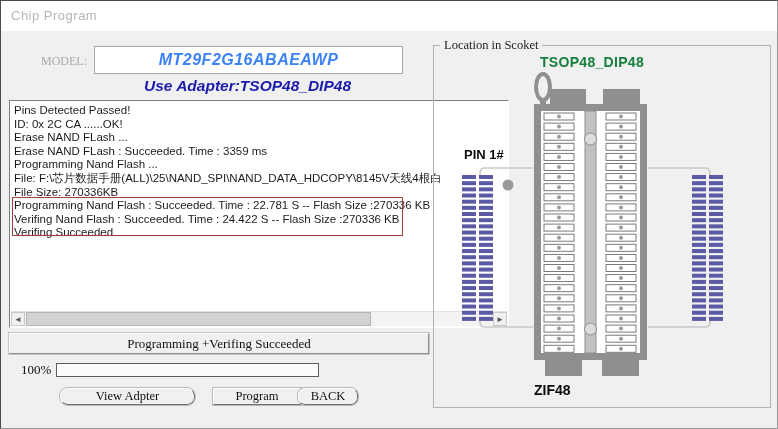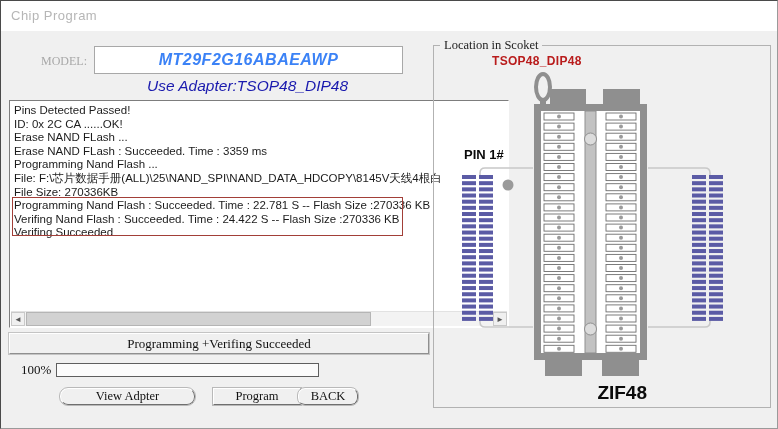--- a/index.html
+++ b/index.html
@@ -8,21 +8,21 @@
     border:1px solid #9a9a9a;border-top-color:#4a4a4a;border-left-color:#4a4a4a;}
   .titlebar{position:absolute;left:0;top:0;width:100%;height:30px;background:#ffffff;}
   .titlebar .title{position:absolute;left:10px;top:7px;font-size:13px;color:#b6b6b6;letter-spacing:.5px;}
 
   
   .model-label{position:absolute;left:40px;top:53px;font-family:"Liberation Serif",serif;font-size:12px;color:#a8a8a8;}
   .model-box{position:absolute;left:93px;top:45px;width:307px;height:26px;background:#fff;border:1px solid #a8a8a8;
     display:flex;align-items:center;justify-content:center;}
   .model-box span{font-size:16px;font-weight:700;font-style:italic;color:#3b82f6;letter-spacing:.5px;}
   .adapter-line{position:absolute;left:93px;top:76px;width:307px;text-align:center;
-    font-size:15.5px;font-weight:400;font-style:italic;color:#1a1aae;}
+    font-size:15.5px;font-weight:700;font-style:italic;color:#1a1aae;}
 
   .logbox{position:absolute;left:8px;top:99px;width:500px;height:228px;background:#fff;box-sizing:border-box;
     border:1px solid;border-color:#7d7d7d #ffffff #ffffff #7d7d7d;}
   .log-lines{position:absolute;left:0;top:0;right:0;bottom:15px;overflow:hidden;padding:3px 0 0 4px;}
   .log-line{font-size:11.5px;line-height:13.6px;color:#1c1c1c;white-space:nowrap;}
   .hl-box{position:absolute;left:11px;top:196px;width:389px;height:37px;border:1px solid #a23f38;pointer-events:none;}
 
   .hscroll{position:absolute;left:1px;right:1px;bottom:1px;height:14px;background:#f3f3f3;border-top:1px solid #e2e2e2;}
   .sb-btn{position:absolute;top:0;width:14px;height:14px;background:#f0f0f0;color:#555;font-size:8px;line-height:14px;
     text-align:center;border:1px solid #c9c9c9;box-sizing:border-box;}
@@ -40,23 +40,23 @@
     border:1px solid;border-color:#ffffff #6f6f6f #6f6f6f #ffffff;outline:1px solid #b9b9b9;
     font-family:"Liberation Serif",serif;font-size:12.5px;color:#111;text-align:center;line-height:15px;cursor:default;}
   .btn-view{left:59px;width:135px;border-radius:8px;}
   .btn-program{left:212px;width:88px;}
   .btn-back{left:297px;width:60px;border-radius:7px;}
 
   
   .groupbox{position:absolute;left:432px;top:44px;width:338px;height:363px;border:1px solid #b2b2b2;box-sizing:border-box;}
   .group-label{position:absolute;left:6px;top:-8px;background:#f0f0f0;padding:0 4px;
     font-family:"Liberation Serif",serif;font-size:12.5px;color:#222;}
-  .socket-title{position:absolute;left:58px;top:8px;width:200px;text-align:left;font-size:12px;font-weight:700;color:#b91c1c;letter-spacing:.3px;}
+  .socket-title{position:absolute;left:58px;top:8px;width:200px;text-align:center;font-size:14px;font-weight:700;color:#15803d;letter-spacing:.3px;}
   .pin1-label{position:absolute;left:30px;top:101px;font-size:13px;font-weight:700;color:#0a0a0a;}
-  .zif-label{position:absolute;left:100px;top:336px;width:113px;text-align:right;font-size:19px;font-weight:700;color:#0a0a0a;}
+  .zif-label{position:absolute;left:100px;top:336px;width:113px;text-align:left;font-size:14px;font-weight:700;color:#0a0a0a;}
   .socket-svg{position:absolute;left:0;top:0;}
 </style>
 </head>
 <body>
 
 <div class="window">
   <div class="titlebar">
     <span class="title">Chip Program</span>
   </div>
 

